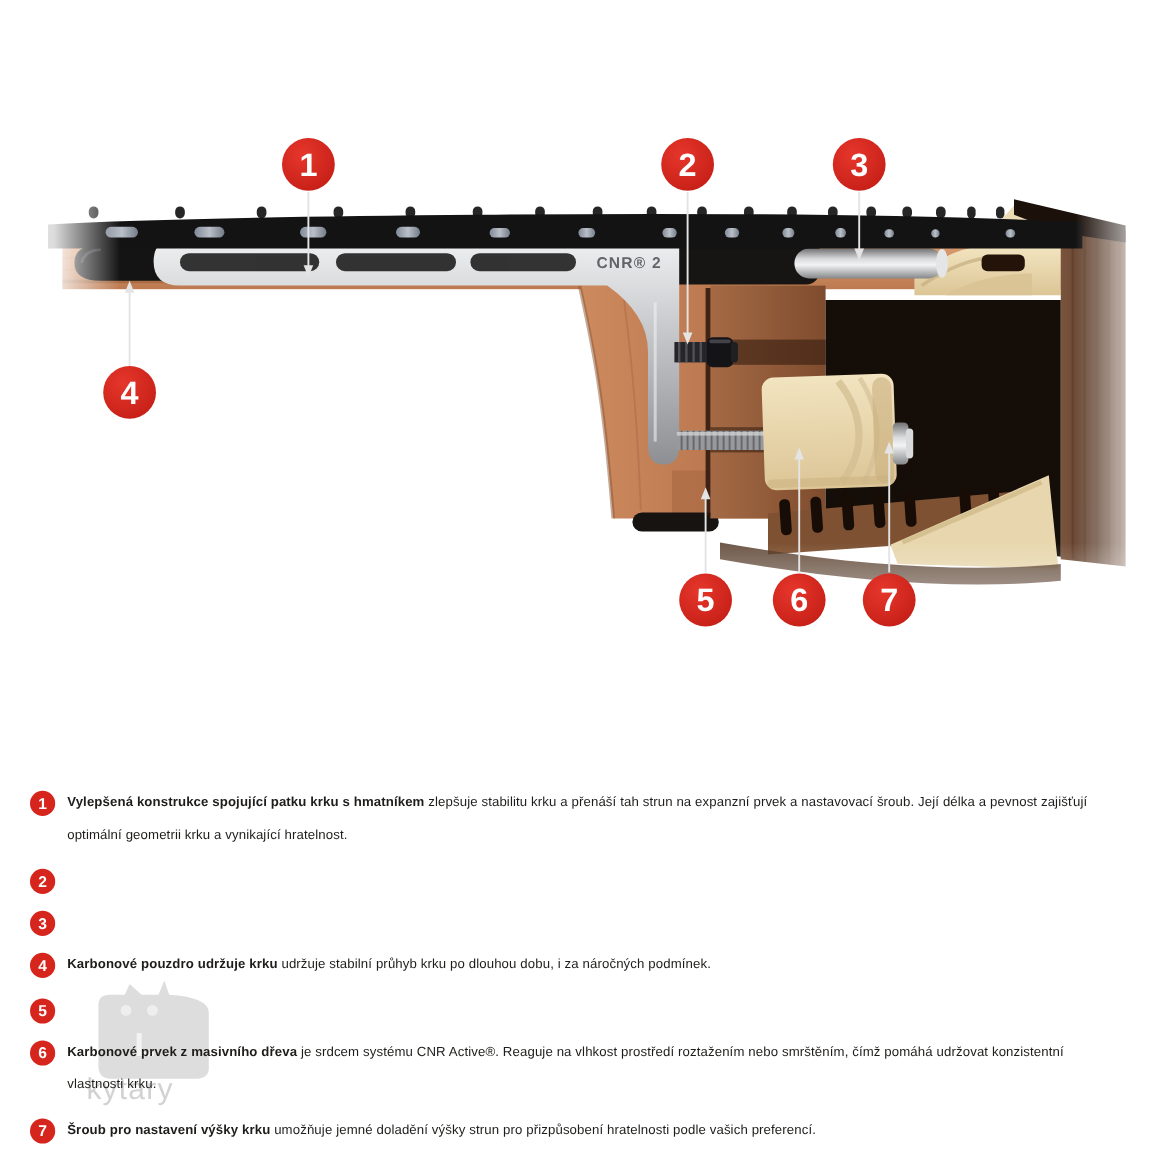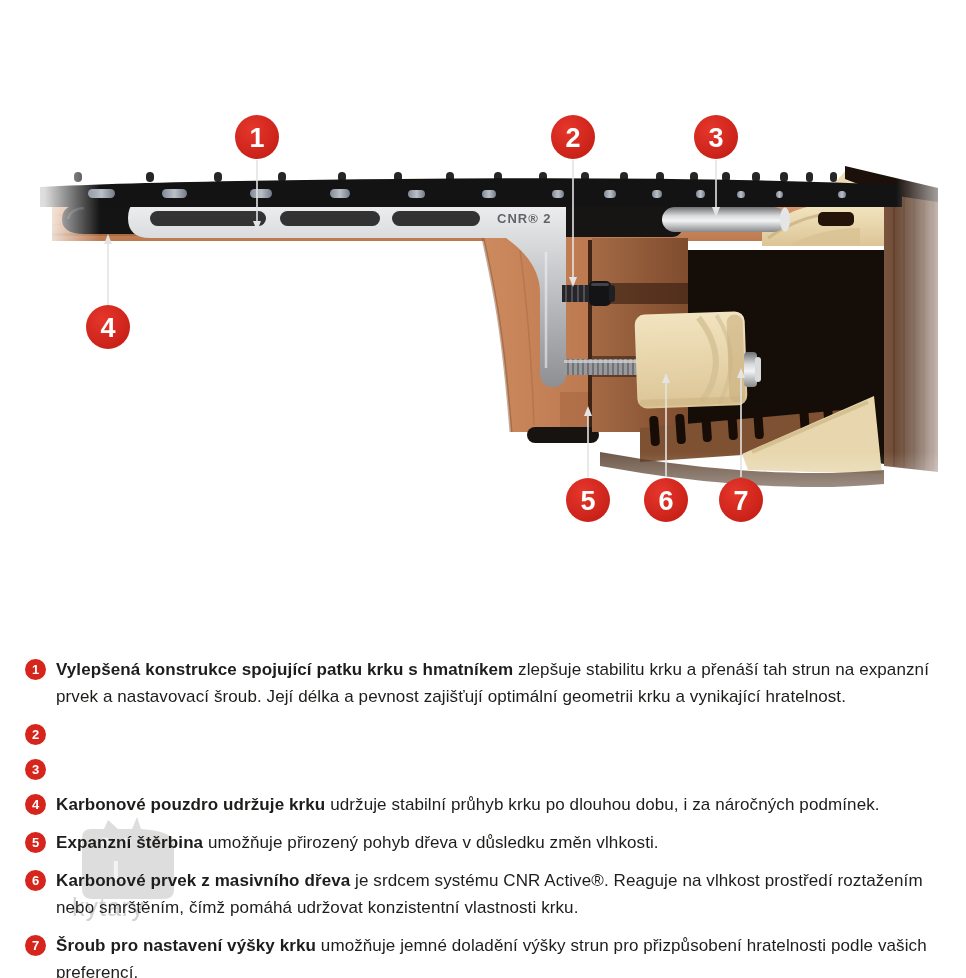--- a/index.html
+++ b/index.html
@@ -4,21 +4,21 @@
 <style>
   html,body{margin:0;padding:0;background:#fff;}
   body{width:966px;height:978px;font-family:"Liberation Sans",sans-serif;}
   .page{position:relative;width:966px;height:978px;background:#fff;overflow:hidden;}
   .diagram{position:absolute;left:0;top:0;width:966px;height:625px;}
   .legend{position:absolute;left:25px;top:656px;width:905px;z-index:2;}
   .legend-item{display:flex;align-items:flex-start;gap:10px;margin-bottom:11px;}
   .bullet{flex:0 0 21px;width:21px;height:21px;border-radius:50%;
           background:var(--accent_red,#d6251d);color:#fff;font-weight:bold;font-size:13px;
           display:flex;align-items:center;justify-content:center;margin-top:3px;}
-  .legend-text{margin:0;font-size:17px;line-height:27px;color:var(--text_color,#1e1d1b);letter-spacing:.1px;}
+  .legend-text{margin:0;font-size:11px;line-height:27px;color:var(--text_color,#1e1d1b);letter-spacing:.1px;}
   .legend-text b{font-weight:bold;}
   .watermark{position:absolute;left:72px;top:816px;z-index:1;width:140px;text-align:left;}
   .wm-shape{opacity:.5;}
   .wm-text{font-size:25px;line-height:30px;color:var(--watermark_gray,#c3c3c3);opacity:.75;
            letter-spacing:1px;margin-top:-14px;font-weight:normal;}
   .co-num{fill:#fff;font-weight:bold;font-size:27px;text-anchor:middle;font-family:"Liberation Sans",sans-serif;}
   .cnr-label{fill:#55565a;font-weight:bold;font-size:13px;letter-spacing:1px;opacity:.9;font-family:"Liberation Sans",sans-serif;}
   .callout-line{stroke:#e4e4e4;stroke-width:1.6;fill:none;}
   .callout-arrow{fill:#e4e4e4;}
 </style>
@@ -332,21 +332,20 @@
       <span class="bullet">3</span>
     </div>
 
     <div class="legend-item">
       <span class="bullet">4</span>
       <p class="legend-text"><b>Karbonové pouzdro udržuje krku</b><span> udržuje stabilní průhyb krku po dlouhou dobu, i za náročných podmínek.</span></p>
     </div>
 
     <div class="legend-item">
       <span class="bullet">5</span>
-      <p class="legend-text"><b>Expanzní štěrbina</b><span> umožňuje přirozený pohyb dřeva v důsledku změn vlhkosti.</span></p>
     </div>
 
     <div class="legend-item">
       <span class="bullet">6</span>
       <p class="legend-text"><b>Karbonové prvek z masivního dřeva</b><span> je srdcem systému CNR Active®. Reaguje na vlhkost prostředí roztažením nebo smrštěním, čímž pomáhá udržovat konzistentní vlastnosti krku.</span></p>
     </div>
 
     <div class="legend-item">
       <span class="bullet">7</span>
       <p class="legend-text"><b>Šroub pro nastavení výšky krku</b><span> umožňuje jemné doladění výšky strun pro přizpůsobení hratelnosti podle vašich preferencí.</span></p>

